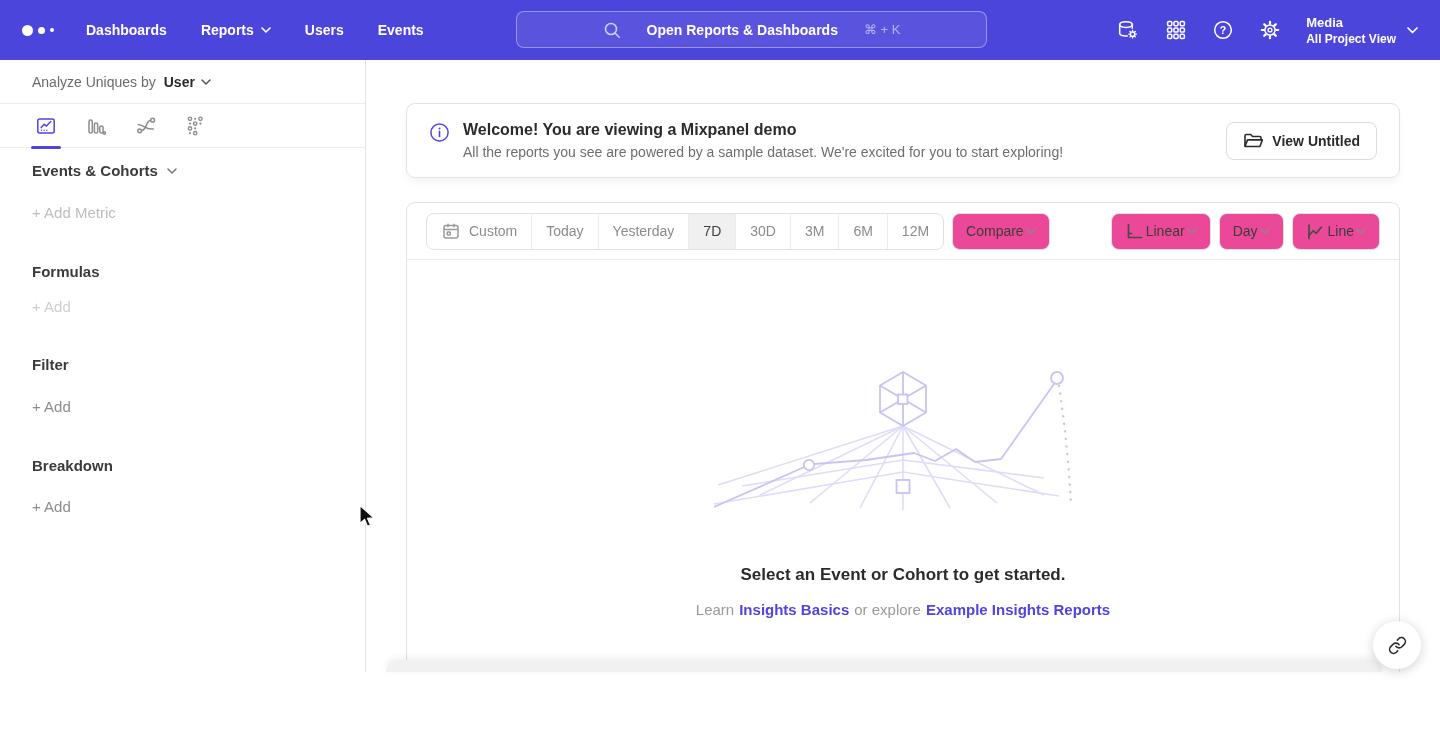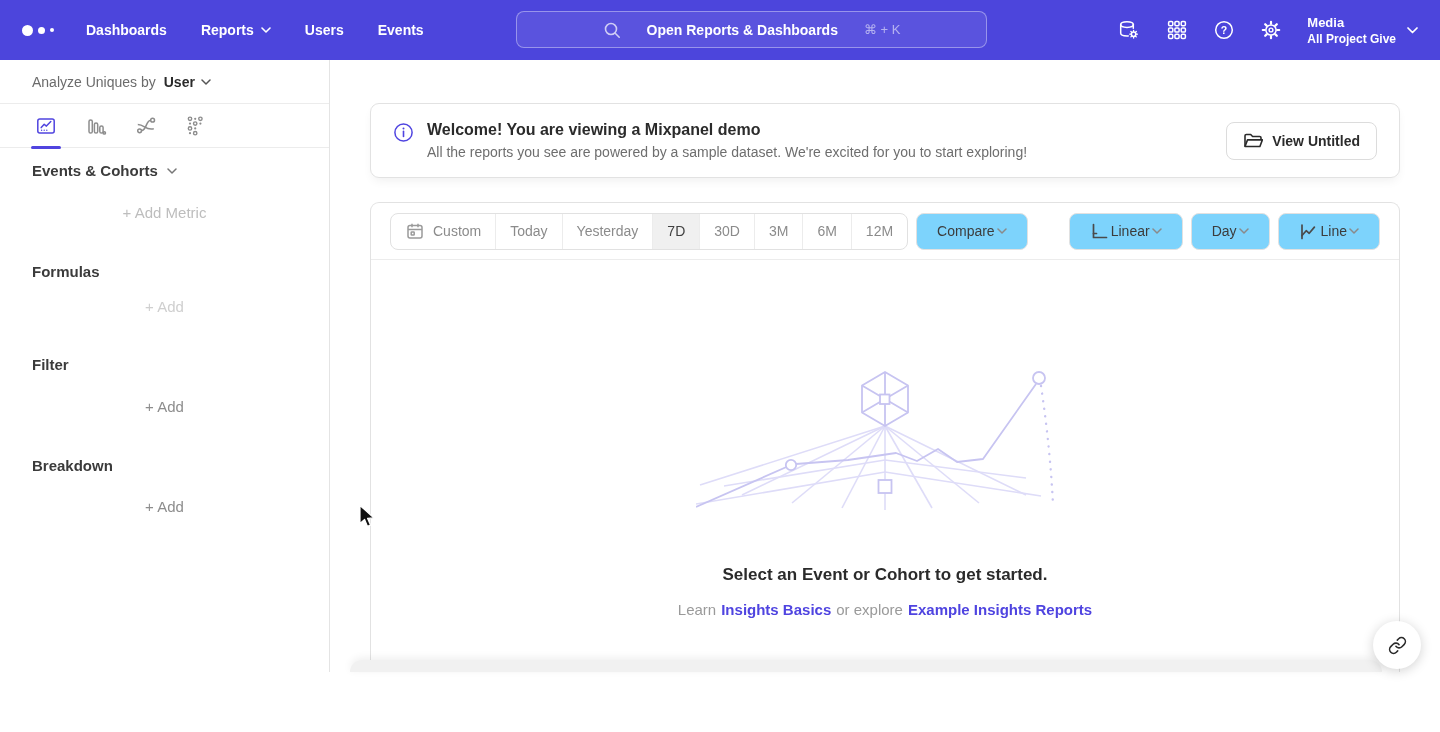--- a/index.html
+++ b/index.html
@@ -31,21 +31,21 @@
   .rh-title { font-size:18px; font-weight:bold; color:#2b2b2b; cursor:text; }
   .rh-desc  { margin-left:22px; font-size:14px; color:#a3a3a3; cursor:text; }
   .rh-right { margin-left:auto; display:flex; align-items:center; gap:27px; }
   .save-btn { background:#b6b0f1; color:#fff; font-size:14px; font-weight:bold; border:none;
               border-radius:7px; height:31px; padding:0 15px; cursor:default; }
 
   
   .app-body { display:flex; height:612px; }
 
   
-  .sidebar { width:330px; flex-shrink:0; border-right:1px solid #e4e4e4; position:relative; background:#fff;text-align:center; }
+  .sidebar { width:366px; flex-shrink:0; border-right:1px solid #e4e4e4; position:relative; background:#fff; }
   .analyze-row { height:44px; display:flex; align-items:center; padding:0 32px; gap:8px;
                  border-bottom:1px solid #ececec; font-size:14px; color:#6b6b6b; }
   .analyze-val { color:#2b2b2b; font-weight:bold; display:flex; align-items:center; gap:6px; cursor:pointer; }
   .viz-tabs { height:44px; display:flex; align-items:center; padding-left:30px; gap:18px; border-bottom:1px solid #ececec; }
   .viz-tab { width:32px; height:44px; display:flex; align-items:center; justify-content:center;
              position:relative; cursor:pointer; color:#8d8d8d; }
   .viz-tab.active { color:#5044df; }
   .viz-tab.active::after { content:""; position:absolute; left:1px; right:1px; bottom:-1px;
                            height:3px; background:#5044df; border-radius:2px; }
   .sb-content { padding:0 32px; }
@@ -81,22 +81,22 @@
 
   .chart-card { margin-top:24px; height:470px; border:1px solid #e2e2e2; border-bottom:none;
                 border-radius:9px 9px 0 0; position:relative; background:#fff; }
   .card-header { height:57px; display:flex; align-items:center; padding:0 19px; border-bottom:1px solid #ececec; }
   .segmented { display:flex; align-items:stretch; height:37px; border:1px solid #e1e1e1; border-radius:8px;
                overflow:hidden; background:#fff; }
   .seg-item { display:flex; align-items:center; gap:8px; padding:0 14px; font-size:14px; color:#8b8b8b;
               border-right:1px solid #ececec; cursor:pointer; white-space:nowrap; }
   .seg-item:last-child { border-right:none; }
   .seg-item.selected { background:#f0f0f0; color:#404040; font-weight:normal; }
-  .ctl-btn { height:37px; border:1px solid #e1e1e1; border-radius:8px; background:#7dd3fc; display:flex;
-             align-items:center; gap:2px; padding:0 20px; font-size:14px; color:#3c3c3c; cursor:pointer; white-space:nowrap; }
+  .ctl-btn { height:37px; border:1px solid #e1e1e1; border-radius:8px; background:#ec4899; display:flex;
+             align-items:center; gap:2px; padding:0 13px; font-size:14px; color:#3c3c3c; cursor:pointer; white-space:nowrap; }
   .compare { margin-left:8px; }
   .right-ctls { margin-left:auto; display:flex; gap:8px; }
   .chev-gray { color:#8a8a8a; display:flex; }
 
   .empty { display:flex; flex-direction:column; align-items:center; }
   .illus { margin-top:104px; }
   .empty-title { margin-top:51px; font-size:17px; font-weight:bold; color:#2b2b2b; }
   .empty-sub { margin-top:16px; font-size:15px; color:#9a9a9a; display:flex; gap:5px; }
   .empty-sub .lnk { color:#4f44e0; font-weight:bold; cursor:pointer; }
 
@@ -171,21 +171,21 @@
       <span class="icon-btn">
         <svg width="22" height="22" viewBox="0 0 22 22" fill="none" stroke="#fff">
           <circle cx="11" cy="11" r="5.1" stroke-width="1.5"></circle>
           <circle cx="11" cy="11" r="1.9" stroke-width="1.4"></circle>
           <path stroke-width="2.2" stroke-linecap="round" d="M17.2 11h2M11 17.2v2M4.8 11h-2M11 4.8v-2M15.4 15.4l1.4 1.4M6.6 15.4l-1.4 1.4M15.4 6.6l1.4-1.4M6.6 6.6L5.2 5.2"></path>
         </svg>
       </span>
       <div class="project">
         <div>
           <div class="pname">Media</div>
-          <div class="psub">All Project Give</div>
+          <div class="psub">All Project View</div>
         </div>
         <svg width="11" height="7" viewBox="0 0 11 7">
             <path d="M1 1l4.5 4.5L10 1" fill="none" stroke="#fff" stroke-width="1.7" stroke-linecap="round" stroke-linejoin="round"></path>
           </svg>
       </div>
     </div>
   </header>
 
 
   <div class="app-body">

